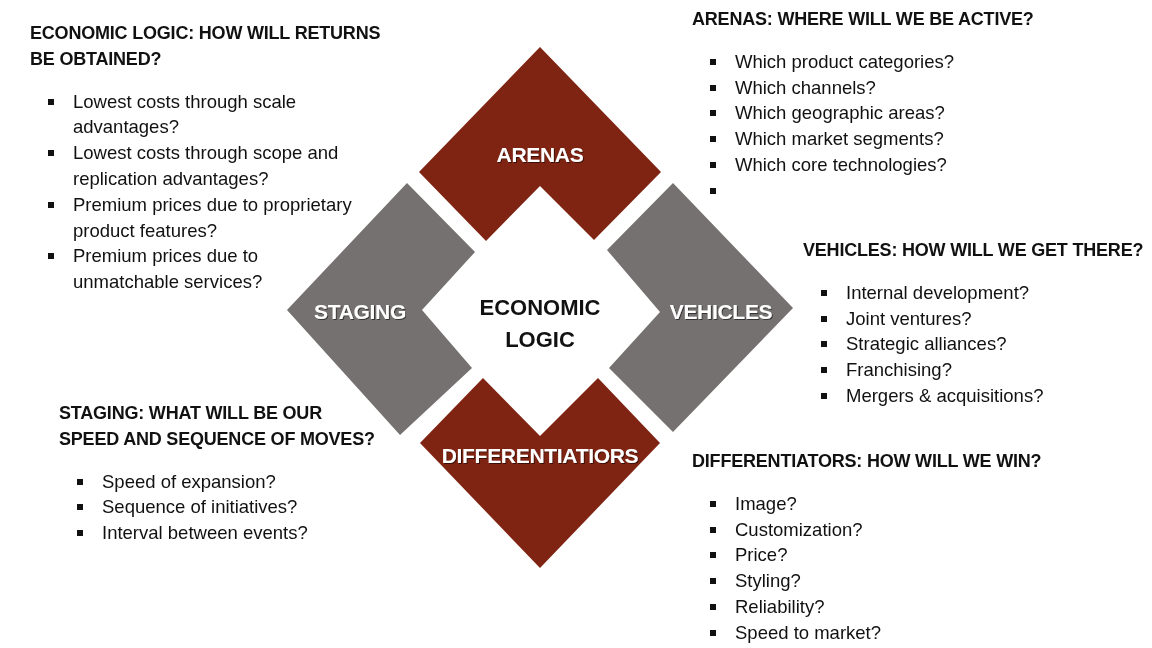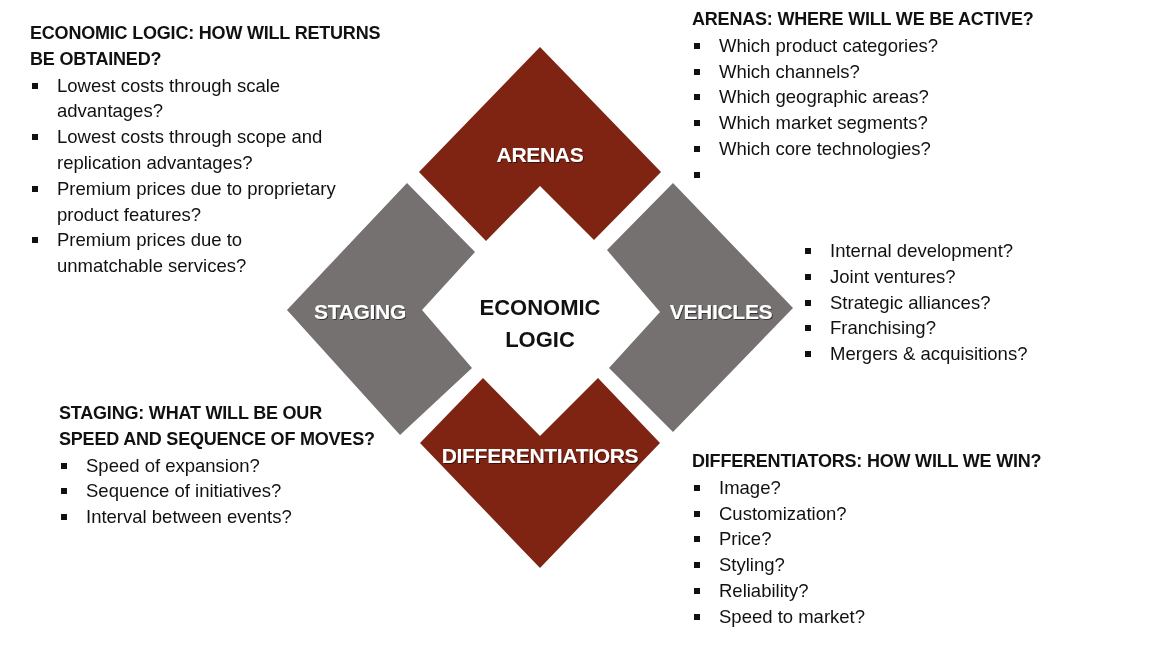--- a/index.html
+++ b/index.html
@@ -41,21 +41,21 @@
       line-height: 25.8px;
     }
     .block-heading {
       font-weight: bold;
       font-size: 18px;
       letter-spacing: -0.2px;
       margin: 0;
     }
     .block-list {
       list-style: none;
-      margin: 0;
+      margin: 16px;
       padding: 0;
     }
     .block-list li {
       position: relative;
       padding-left: 27px;
     }
     .bullet {
       position: absolute;
       left: 2px;
       top: 10px;
@@ -119,20 +119,21 @@
     <li><span class="bullet"></span><span>Which product categories?</span></li>
     <li><span class="bullet"></span><span>Which channels?</span></li>
     <li><span class="bullet"></span><span>Which geographic areas?</span></li>
     <li><span class="bullet"></span><span>Which market segments?</span></li>
     <li><span class="bullet"></span><span>Which core technologies?</span></li>
     <li><span class="bullet"></span></li>
   </ul>
 </div>
 
 <div class="text-block" style="left:803px; top:238px; width:349px;">
+  <p class="block-heading">VEHICLES: HOW WILL WE GET THERE?</p>
   <ul class="block-list">
     <li><span class="bullet"></span><span>Internal development?</span></li>
     <li><span class="bullet"></span><span>Joint ventures?</span></li>
     <li><span class="bullet"></span><span>Strategic alliances?</span></li>
     <li><span class="bullet"></span><span>Franchising?</span></li>
     <li><span class="bullet"></span><span>Mergers &amp; acquisitions?</span></li>
   </ul>
 </div>
 
 <div class="text-block" style="left:59px; top:401px; width:350px;">

